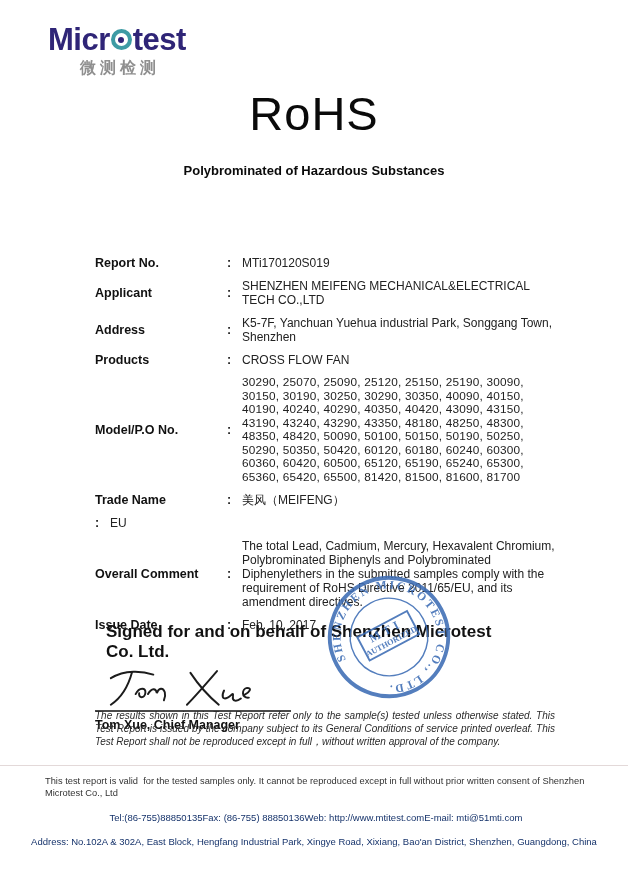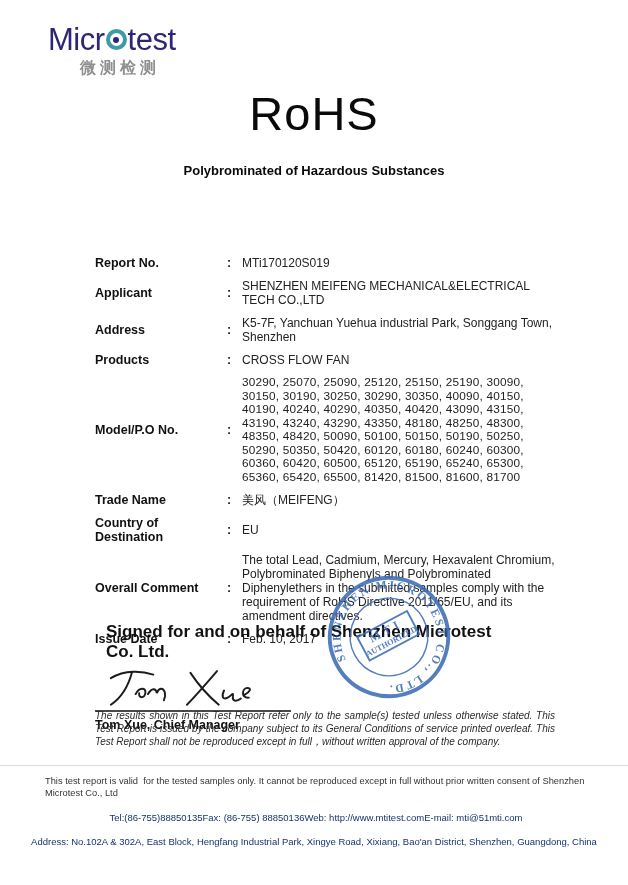--- a/index.html
+++ b/index.html
@@ -3,21 +3,21 @@
 <meta charset="utf-8">
 <style>
   html,body{margin:0;padding:0;background:#fff;}
   .page{
     position:relative;width:628px;height:885px;background:#fff;
     font-family:"Liberation Sans","DejaVu Sans",sans-serif;color:#1c1c1c;
     overflow:hidden;
   }
   
   .logo{position:absolute;top:24px;left:48px;}
-  .wordmark{font-size:31px;font-weight:normal;color:#2f2577;letter-spacing:-0.5px;line-height:32px;}
+  .wordmark{font-size:31px;font-weight:bold;color:#2f2577;letter-spacing:-0.5px;line-height:32px;}
   .o-icon{display:inline-block;width:13px;height:13px;border:4px solid #3d9ba4;border-radius:50%;
     position:relative;top:0px;margin:0 1px;}
   .o-icon::after{content:"";position:absolute;left:3.5px;top:3.5px;width:6px;height:6px;border-radius:50%;background:#2f2577;}
   .logo-cn{margin-top:2px;margin-left:32px;font-size:16px;color:#8f8f8f;letter-spacing:4px;font-weight:bold;}
   
   .rohs{position:absolute;top:86px;left:0;width:100%;text-align:center;
     font-size:47px;font-weight:normal;color:#0a0a0a;letter-spacing:1px;}
   .subtitle{position:absolute;top:163px;left:0;width:100%;text-align:center;
     font-size:13px;font-weight:bold;color:#0a0a0a;}
   .test-report{position:absolute;top:179px;left:0;width:100%;text-align:center;
@@ -88,21 +88,20 @@
       <div class="f-label">Model/P.O No.</div>
       <div class="f-colon">:</div>
       <div class="f-value model-value">30290, 25070, 25090, 25120, 25150, 25190, 30090, 30150, 30190, 30250, 30290, 30350, 40090, 40150, 40190, 40240, 40290, 40350, 40420, 43090, 43150, 43190, 43240, 43290, 43350, 48180, 48250, 48300, 48350, 48420, 50090, 50100, 50150, 50190, 50250, 50290, 50350, 50420, 60120, 60180, 60240, 60300, 60360, 60420, 60500, 65120, 65190, 65240, 65300, 65360, 65420, 65500, 81420, 81500, 81600, 81700</div>
     </div>
     <div class="field-row">
       <div class="f-label">Trade Name</div>
       <div class="f-colon">:</div>
       <div class="f-value">美风（MEIFENG）</div>
     </div>
     <div class="field-row">
-      <div class="f-label">Country of Destination</div>
       <div class="f-colon">:</div>
       <div class="f-value">EU</div>
     </div>
     <div class="field-row">
       <div class="f-label">Overall Comment</div>
       <div class="f-colon">:</div>
       <div class="f-value">The total Lead, Cadmium, Mercury, Hexavalent Chromium, Polybrominated Biphenyls and Polybrominated Diphenylethers in the submitted samples comply with the requirement of RoHS Directive 2011/65/EU, and its amendment directives.</div>
     </div>
     <div class="field-row">
       <div class="f-label">Issue Date</div>

